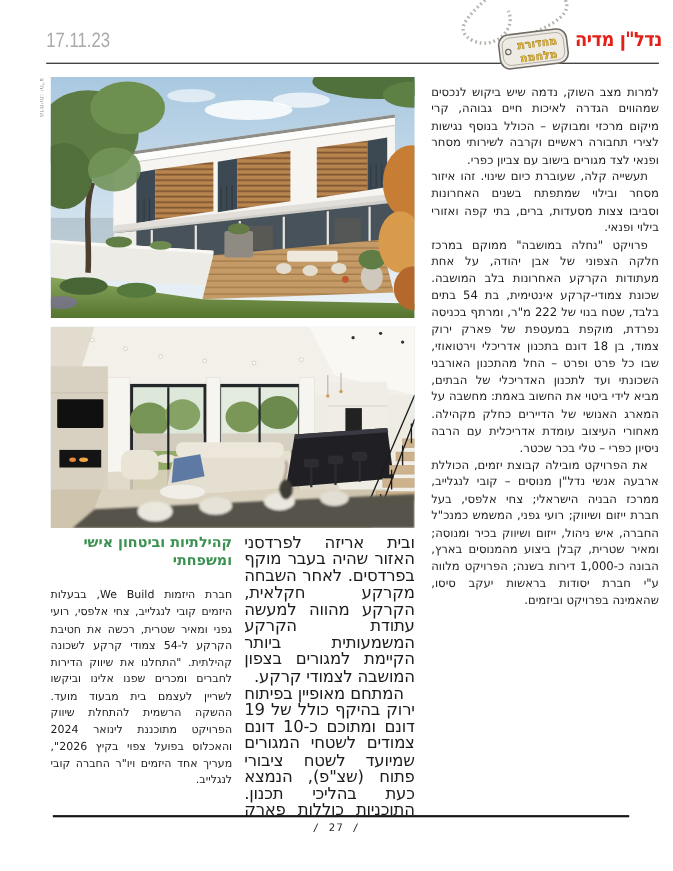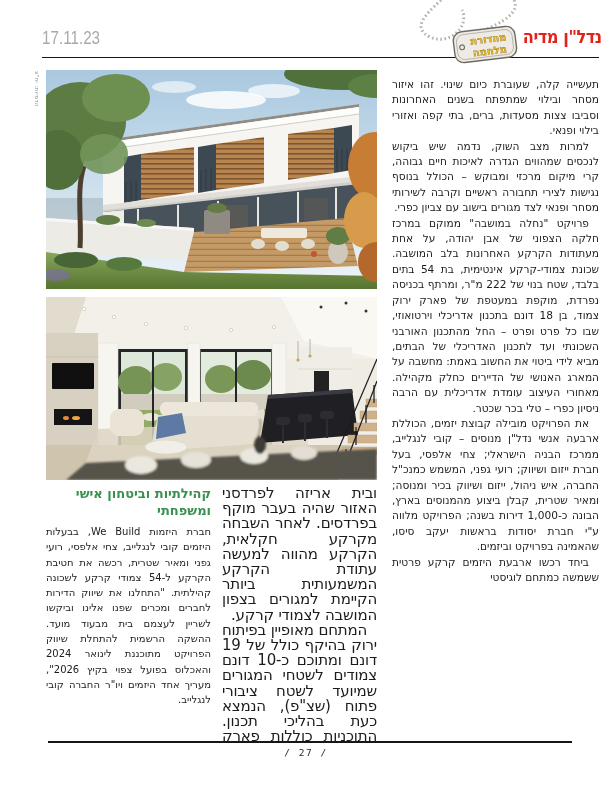--- a/index.html
+++ b/index.html
@@ -18,21 +18,21 @@
   .photo-2{top:297px;width:331px;height:183px;}
   .credit{position:absolute;left:34px;top:71px;writing-mode:vertical-rl;font-size:5.5px;
           color:#8a8a8a;letter-spacing:.4px;}
   
   .col{position:absolute;direction:rtl;text-align:justify;color:#1c1c1c;overflow:hidden;}
   .col p{margin:0;}
   .col p + p{text-indent:10px;}
   .col-right{left:392px;top:77px;width:207px;height:666px;font-size:10.6px;line-height:15.4px;}
   .col-mid{left:222px;top:486px;width:155px;height:256px;font-size:15px;line-height:15.2px;letter-spacing:-.2px;}
   .col-left{left:46px;top:486px;width:165px;height:256px;font-size:10px;line-height:15.3px;}
-  .col-heading{color:#3a9150;font-weight:bold;font-size:13px;line-height:16.5px;margin:0 0 5px 0;
+  .col-heading{color:#3a9150;font-weight:bold;font-size:13px;line-height:16.5px;margin:0 0 15px 0;
                text-align:right;}
   
   .footer-rule{position:absolute;left:48px;top:741px;width:524px;height:2px;background:#161616;}
   .page-num{position:absolute;left:0;top:747px;width:612px;text-align:center;font-size:9.5px;
             color:#2a2a2a;letter-spacing:1.5px;font-family:"DejaVu Sans Mono",monospace;}
 </style>
 </head>
 <body>
 
 <div class="page">
@@ -259,25 +259,24 @@
         <ellipse cx="150" cy="163" rx="15" ry="8" fill="#e6e2d8"></ellipse>
         <ellipse cx="208" cy="159" rx="14" ry="8" fill="#eae7de"></ellipse>
         <ellipse cx="258" cy="156" rx="13" ry="7" fill="#e2ded3"></ellipse>
         <ellipse cx="214" cy="148" rx="6" ry="9" fill="#3e3a34"></ellipse>
         <path d="M212,140 q4,-12 2,-18" stroke="#6b4f3a" stroke-width="1" fill="none"></path>
       </g>
     </svg>
   </div>
 
   <div class="col col-right">
+    <p>למרות מצב השוק, נדמה שיש ביקוש לנכסים שמהווים הגדרה לאיכות חיים גבוהה, קרי מיקום מרכזי ומבוקש – הכולל בנוסף נגישות לצירי תחבורה ראשיים וקרבה לשירותי מסחר ופנאי לצד מגורים בישוב עם צביון כפרי.</p>
     <p>תעשייה קלה, שעוברת כיום שינוי. זהו איזור מסחר ובילוי שמתפתח בשנים האחרונות וסביבו צצות מסעדות, ברים, בתי קפה ואזורי בילוי ופנאי.</p>
-    <p>למרות מצב השוק, נדמה שיש ביקוש לנכסים שמהווים הגדרה לאיכות חיים גבוהה, קרי מיקום מרכזי ומבוקש – הכולל בנוסף נגישות לצירי תחבורה ראשיים וקרבה לשירותי מסחר ופנאי לצד מגורים בישוב עם צביון כפרי.</p>
     <p>פרויקט "נחלה במושבה" ממוקם במרכז חלקה הצפוני של אבן יהודה, על אחת מעתודות הקרקע האחרונות בלב המושבה. שכונת צמודי-קרקע אינטימית, בת 54 בתים בלבד, שטח בנוי של 222 מ"ר, ומרתף בכניסה נפרדת, מוקפת במעטפת של פארק ירוק צמוד, בן 18 דונם בתכנון אדריכלי וירטואוזי, שבו כל פרט ופרט – החל מהתכנון האורבני השכונתי ועד לתכנון האדריכלי של הבתים, מביא לידי ביטוי את החשוב באמת: מחשבה על המארג האנושי של הדיירים כחלק מקהילה. מאחורי העיצוב עומדת אדריכלית עם הרבה ניסיון כפרי – טלי בכר שכטר.</p>
     <p>את הפרויקט מובילה קבוצת יזמים, הכוללת ארבעה אנשי נדל"ן מנוסים – קובי לנגלייב, ממרכז הבניה הישראלי; צחי אלפסי, בעל חברת ייזום ושיווק; רועי גפני, המשמש כמנכ"ל החברה, איש ניהול, ייזום ושיווק בכיר ומנוסה; ומאיר שטרית, קבלן ביצוע מהמנוסים בארץ, הבונה כ-1,000 דירות בשנה; הפרויקט מלווה ע"י חברת יסודות בראשות יעקב סיסו, שהאמינה בפרויקט וביזמים.</p>
-    <p>ביחד רכשו ארבעת היזמים קרקע פרטית ששמשה כמתחם לוגיסטי</p>
   </div>
 
   <div class="col col-mid">
     <p>ובית אריזה לפרדסני האזור שהיה בעבר מוקף בפרדסים. לאחר השבחה מקרקע חקלאית, הקרקע מהווה למעשה עתודת הקרקע המשמעותית ביותר הקיימת למגורים בצפון המושבה לצמודי קרקע.</p>
     <p>המתחם מאופיין בפיתוח ירוק בהיקף כולל של 19 דונם ומתוכם כ-10 דונם צמודים לשטחי המגורים שמיועד לשטח ציבורי פתוח (שצ"פ), הנמצא כעת בהליכי תכנון. התוכניות כוללות פארק ירוק רחב ידיים, גינת כלבים, מגרשי ספורט לילדים, בוסתני פרי ושטחים ירוקים רבים לרווחת התושבים.</p>
   </div>
 
   <div class="col col-left">
     <h3 class="col-heading">קהילתיות וביטחון אישי ומשפחתי</h3>
     <p>חברת היזמות We Build, בבעלות היזמים קובי לנגלייב, צחי אלפסי, רועי גפני ומאיר שטרית, רכשה את חטיבת הקרקע ל-54 צמודי קרקע לשכונה קהילתית. "התחלנו את שיווק הדירות לחברים ומכרים שפנו אלינו וביקשו לשריין לעצמם בית מבעוד מועד. ההשקה הרשמית להתחלת שיווק הפרויקט מתוכננת לינואר 2024 והאכלוס בפועל צפוי בקיץ 2026", מעריך אחד היזמים ויו"ר החברה קובי לנגלייב.</p>

